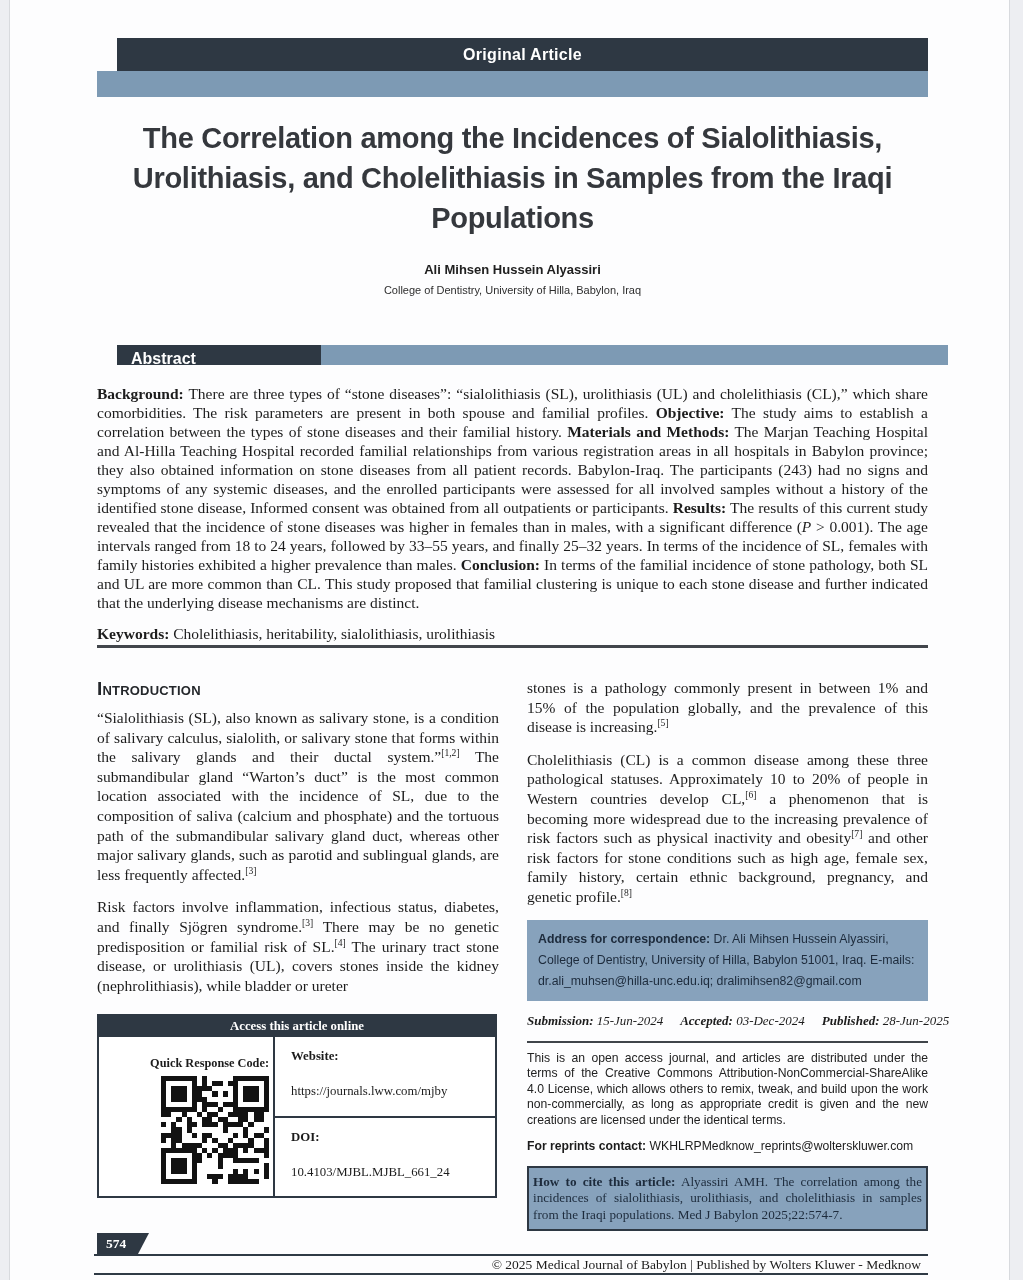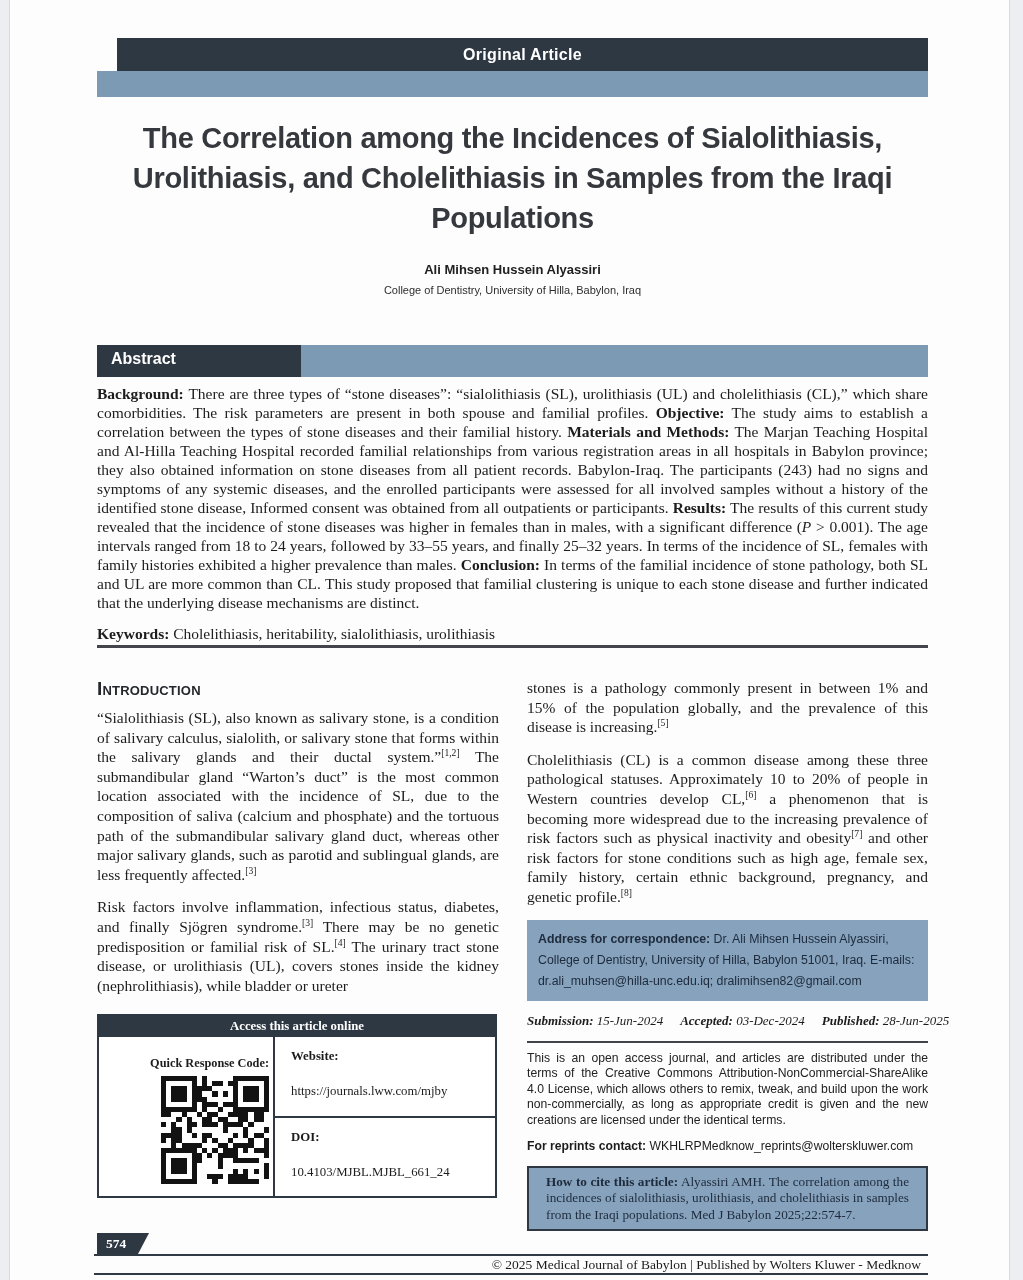--- a/index.html
+++ b/index.html
@@ -18,21 +18,21 @@
   .bar-blue{height:26px;background:#7d9ab4;}
 
   
   .title-block{top:118px;text-align:center;}
   .title-block h1{margin:0;font-family:"Liberation Sans","DejaVu Sans",sans-serif;font-weight:700;
                   font-size:29px;line-height:40px;color:#35383d;letter-spacing:-.3px;}
   .author{margin-top:24px;font-family:"Liberation Sans","DejaVu Sans",sans-serif;font-weight:700;font-size:13px;color:#202020;}
   .affil{margin-top:7px;font-family:"Liberation Sans","DejaVu Sans",sans-serif;font-size:11px;color:#2e2e2e;}
 
   
-  .abstract-bar{top:345px;display:flex;height:32px;}
+  .abstract-bar{top:345px;display:flex;height:20px;margin-left:20px;}
   .abstract-label{width:204px;background:#2e3843;color:#fff;box-sizing:border-box;padding-left:14px;
                   font-family:"Liberation Sans","DejaVu Sans",sans-serif;font-weight:700;font-size:16px;line-height:28px;}
   .abstract-rest{flex:1;background:#7d9ab4;}
   .abstract-section{top:384px;}
   .abstract-text{font-size:15.5px;line-height:19px;text-align:justify;margin:0;}
   .keywords{margin:13px 0 0;font-size:15.5px;}
   .rule{top:645px;height:3px;background:#42464c;}
 
   
   .columns{top:678px;height:522px;display:flex;}
@@ -45,21 +45,21 @@
 
   
   .corr-box{background:#87a2bc;color:#1d2b3c;font-family:"Liberation Sans","DejaVu Sans",sans-serif;
             font-size:12.3px;line-height:21px;text-align:left;padding:9px 11px;margin:1px 0 12px;}
   .dates{font-size:13px;display:flex;gap:17px;margin:0 0 12px;white-space:nowrap;font-style:italic;}
   .thin-rule{height:2px;background:#3f444a;margin:0 0 8px;}
   .oa{font-family:"Liberation Sans","DejaVu Sans",sans-serif;font-size:12.2px;line-height:15.6px;
       text-align:justify;color:#222;margin:0 0 10px;}
   .reprints{font-family:"Liberation Sans","DejaVu Sans",sans-serif;font-size:12.2px;margin:0 0 13px;}
   .cite-box{border:2px solid #2e3843;background:#87a2bc;color:#1d2b3c;font-size:13.2px;line-height:16.5px;
-            padding:6px 17px;text-align:justify;}
+            padding:6px 4px;text-align:justify;}
 
   
   .access-box{position:absolute;left:0;bottom:2px;width:400px;box-sizing:border-box;
               border:2px solid #2e3843;background:#fff;}
   .access-header{background:#2e3843;color:#fff;text-align:center;font-weight:700;font-size:12.8px;line-height:21px;}
   .access-body{display:flex;min-height:122px;}
   .access-qr-cell{width:166px;text-align:right;padding:16px 4px 8px;}
   .qr-label{font-weight:700;font-size:12.3px;}
   .qr-wrap{margin-top:5px;display:inline-block;}
   .qr-wrap svg{width:108px;height:108px;display:block;}

